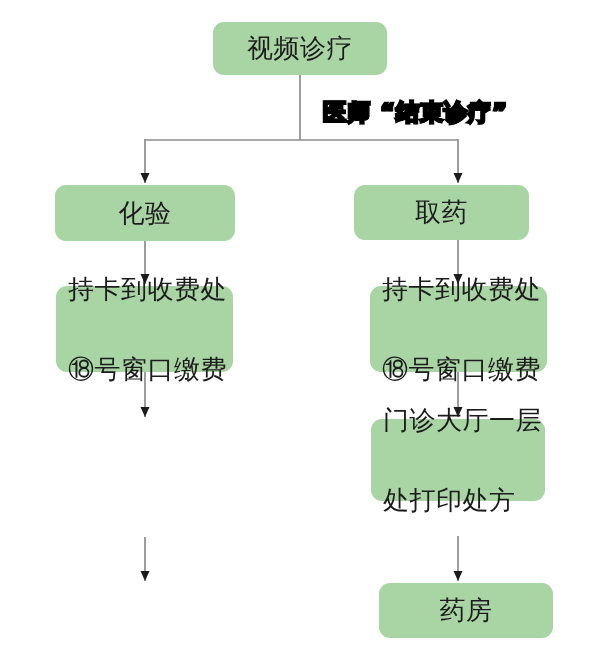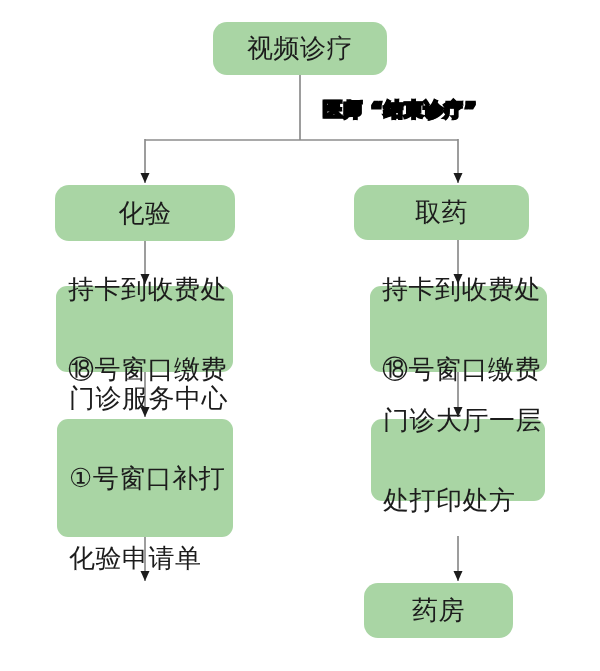--- a/index.html
+++ b/index.html
@@ -38,27 +38,27 @@
     position: absolute;
     background: var(--node-fill);
     border-radius: 11px;
     color: var(--node-text);
     font-size: 26px;
     letter-spacing: 0.5px;
     display: flex;
     flex-direction: column;
     justify-content: center;
   }
-  .node.center { align-items: center; text-align: center; border-radius: 14px; }
+  .node.center { align-items: center; text-align: center; }
   .node.left   { align-items: flex-start; padding-left: 12px; line-height: 36px; gap: 44px; }
   .edge-label {
     position: absolute;
     left: 323px;
     top: 97px;
-    font-size: 19px;
+    font-size: 23px;
     font-weight: bold;
     color: #000000;
     -webkit-text-stroke: 2.6px #000000;
     text-shadow: 1px 0 0 #000, -1px 0 0 #000, 0 1px 0 #000, 0 -1px 0 #000;
     white-space: nowrap;
     letter-spacing: 1px;
   }
 </style>
 </head>
 <body>
@@ -104,27 +104,22 @@
 
   <div class="node left" style="left:56px; top:286px; width:177px; height:86px">
     <span>持卡到收费处</span>
     <span>⑱号窗口缴费</span>
   </div>
   <div class="node left" style="left:370px; top:286px; width:177px; height:86px">
     <span>持卡到收费处</span>
     <span>⑱号窗口缴费</span>
   </div>
 
-  <div class="node left" style="left:57px; top:419px; width:176px; height:118px">
-    <span>门诊服务中心</span>
-    <span>①号窗口补打</span>
-    <span>化验申请单</span>
-  </div>
   <div class="node left" style="left:371px; top:419px; width:174px; height:82px">
     <span>门诊大厅一层</span>
     <span>处打印处方</span>
   </div>
 
-  <div class="node center" style="left:364px; top:583px; width:149px; height:55px">
+  <div class="node center" style="left:379px; top:583px; width:174px; height:55px">
     <span>药房</span>
   </div>
 
 </div>
 
 </body></html>

